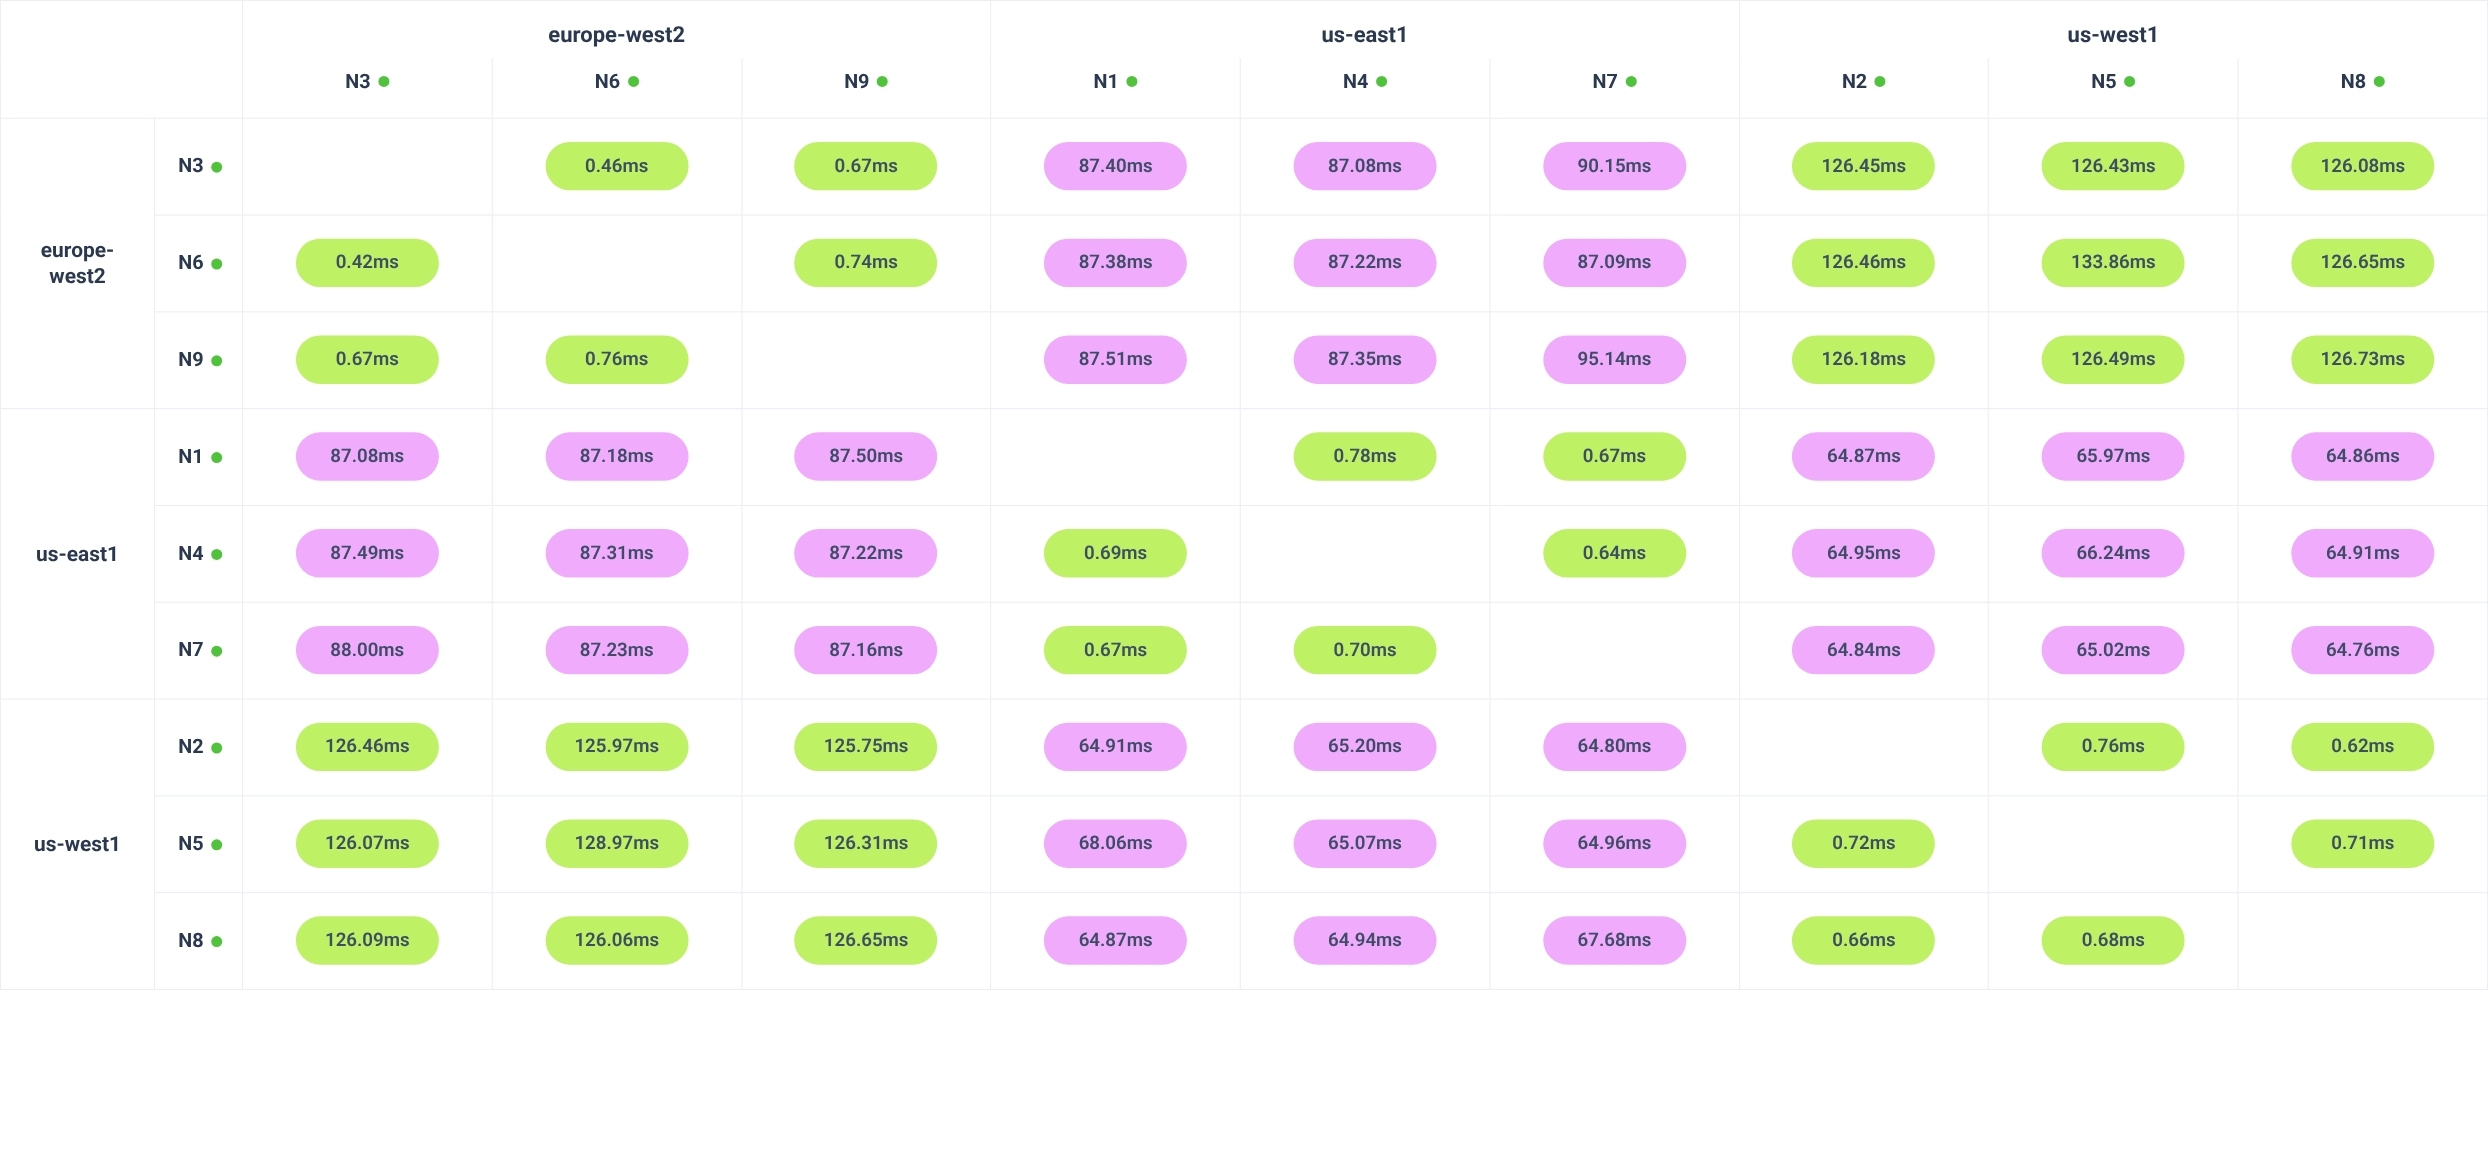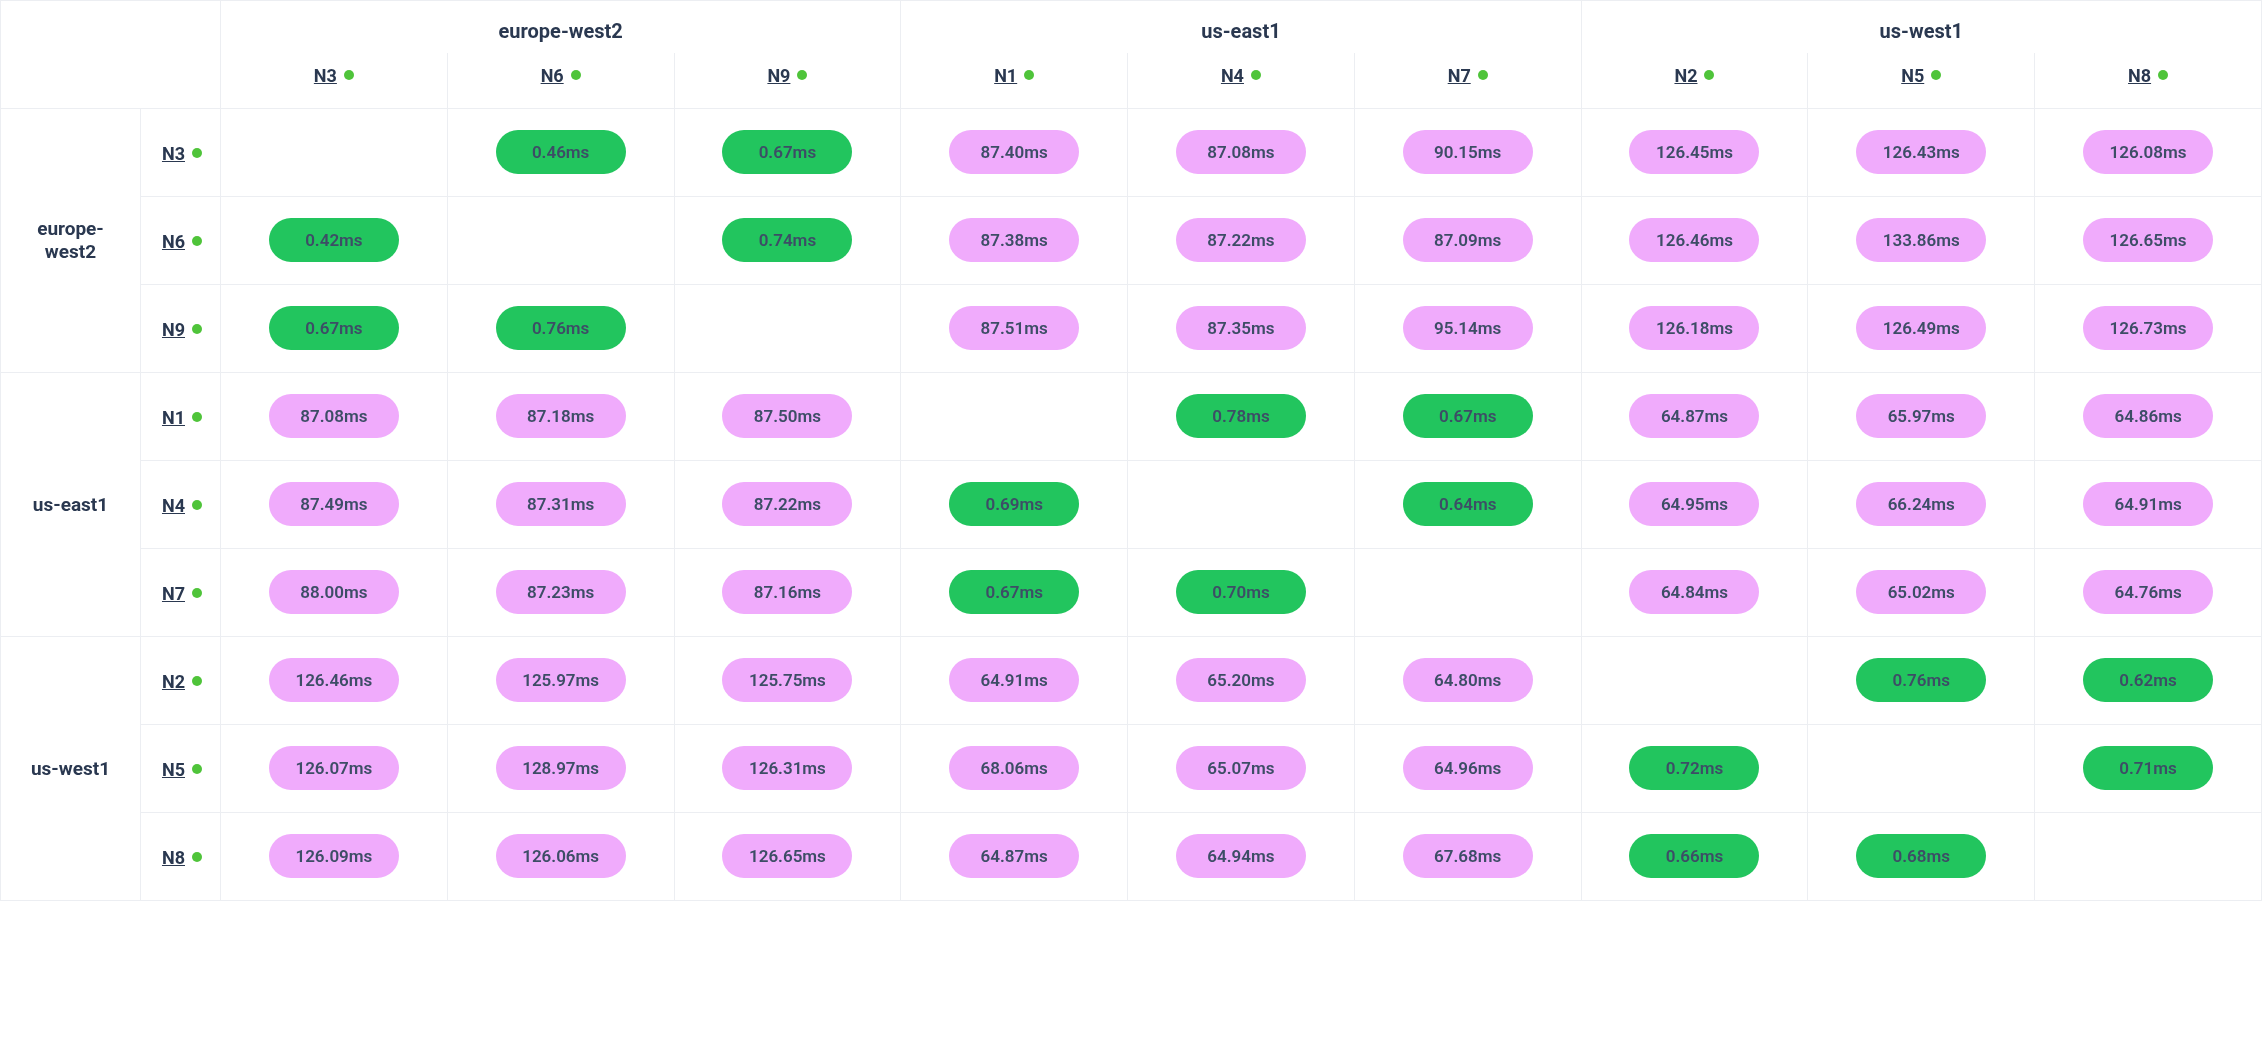--- a/index.html
+++ b/index.html
@@ -61,33 +61,33 @@
     align-items: center;
     justify-content: center;
     min-width: 130px;
     height: 44px;
     border-radius: 999px;
     font-size: 17px;
     font-weight: 600;
     color: #3d4d66;
     padding: 0 20px;
   }
-  .pill.green  { background: #22c55e; }
+  .pill.green  { background: #bef264; }
   .pill.grey   { background: #f0abfc; }
-  .pill.blue   { background: #f0abfc; }
+  .pill.blue   { background: #bef264; }
   .status-dot {
     display: inline-block;
     width: 10px;
     height: 10px;
     border-radius: 50%;
     background: #4fc43a;
     margin-left: 7px;
     vertical-align: middle;
   }
-  .node-label { vertical-align: middle; text-decoration: underline; }
+  .node-label { vertical-align: middle; }
   th.corner { border-right: 1px solid #eceef2; }
   col.region-col { width: 140px; }
   col.node-col   { width: 80px;  }
 </style>
 </head>
 <body>
 
 <div class="wrap">
   <table>
     <colgroup>

